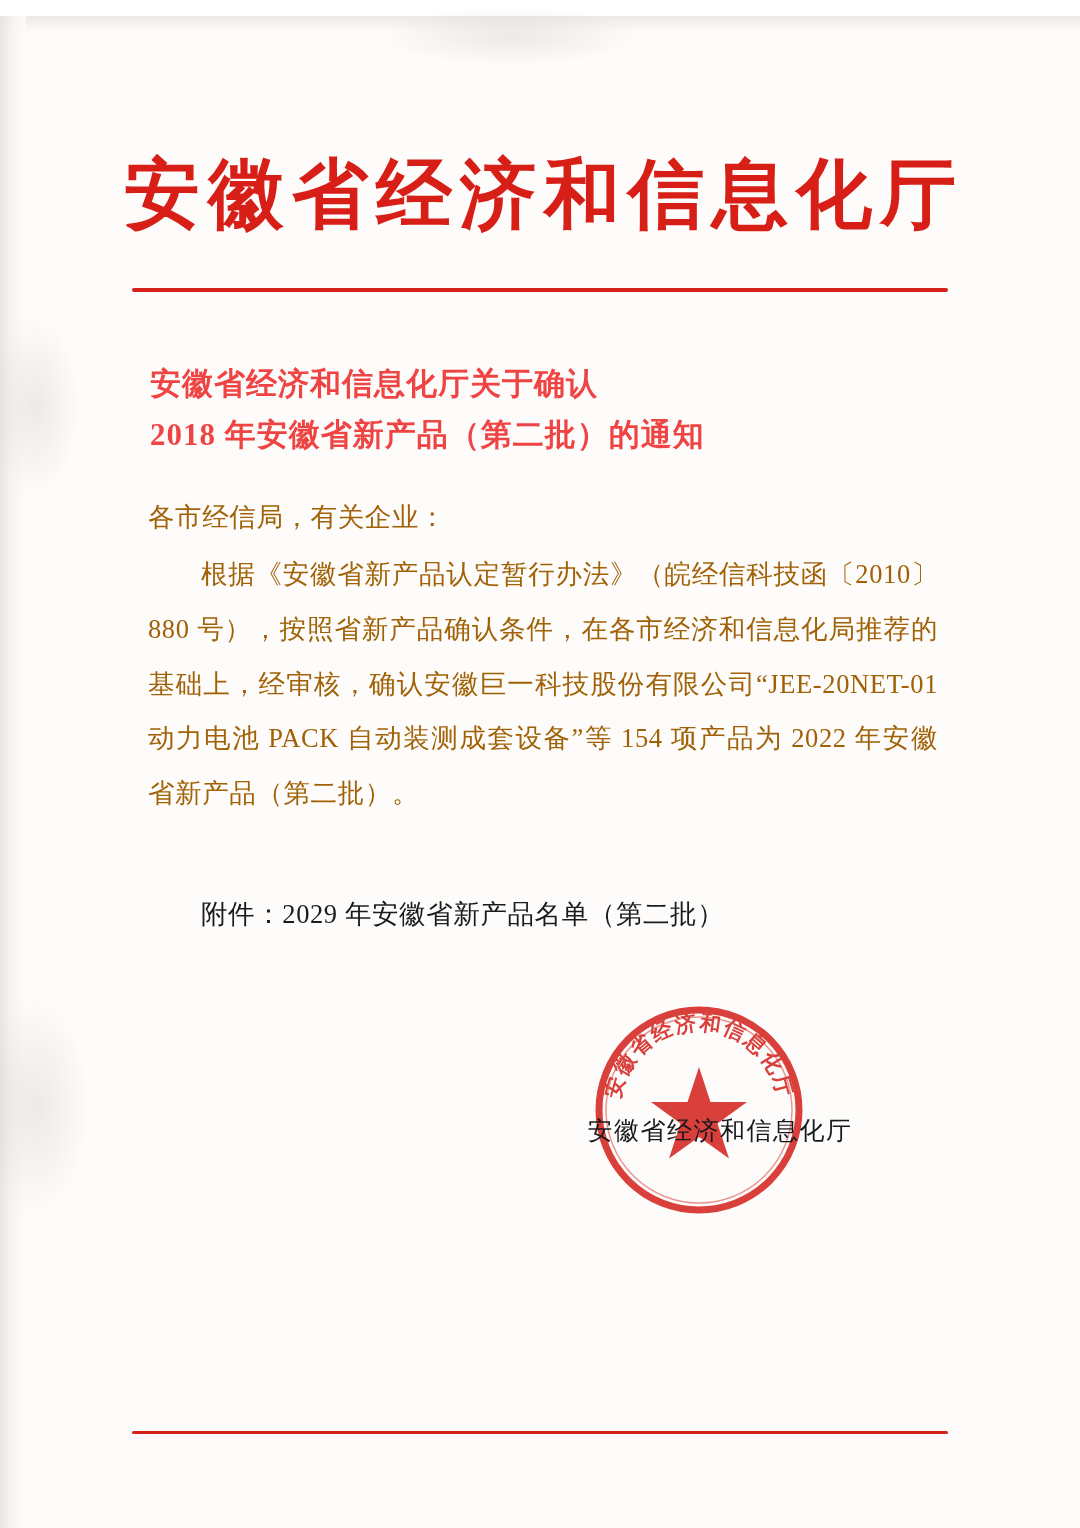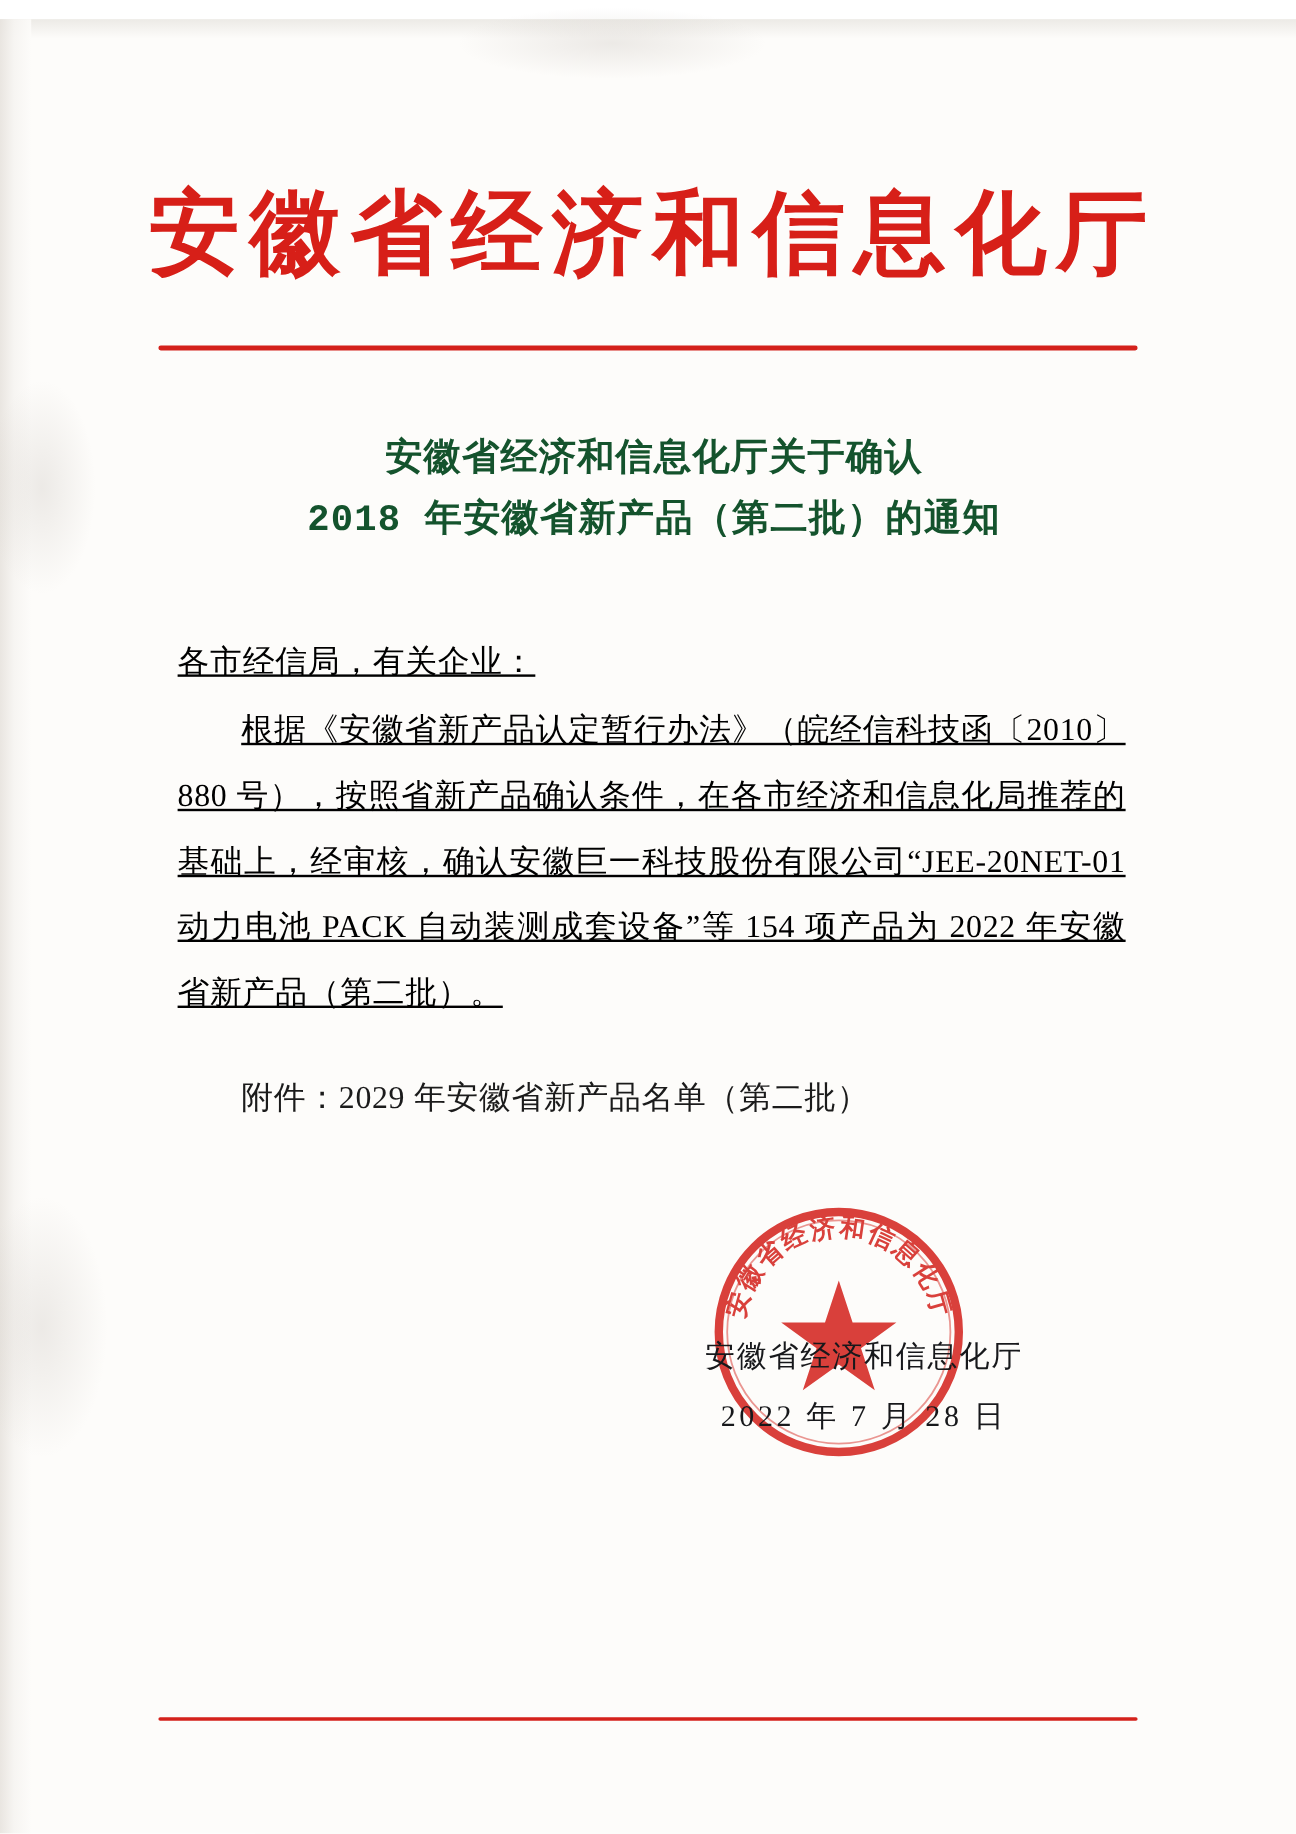--- a/index.html
+++ b/index.html
@@ -75,41 +75,39 @@
     height: 3px;
     background: #d4211b;
     border-radius: 2px;
   }
 
   .doc-title {
     position: absolute;
     top: 342px;
     left: 150px;
     width: 790px;
-    text-align: center;
-    font-family: Liberation Mono, monospace;
+    font-family: Liberation Serif, serif;
     font-weight: 700;
     font-size: 31px;
     line-height: 1.65;
-    color: #14532d;
+    color: #ef4444;
     letter-spacing: 1px;
   }
   .doc-title .line2 { display: block; }
 
   .body-block {
     position: absolute;
-    top: 508px;
+    top: 474px;
     left: 148px;
     width: 790px;
     font-size: 26.5px;
     line-height: 2.07;
-    color: #000000;
+    color: #a16207;
     letter-spacing: .6px;
     text-align: justify;
-    text-decoration: underline;
   }
   .salutation { margin: 0 0 2px 0; }
   .para {
     margin: 0;
     text-indent: 2em;
   }
   .attachment {
     position: absolute;
     top: 872px;
     left: 148px;
@@ -189,17 +187,16 @@
       <circle cx="109" cy="109" r="93" fill="none" stroke="#d3201a" stroke-width="1.5" opacity=".55"></circle>
       <text class="seal-text" text-anchor="middle">
         <textPath href="#sealArc" startOffset="50%">安徽省经济和信息化厅</textPath>
       </text>
       <polygon fill="#d3201a" points="109,66 120.5,101 157,101 127.5,122.5 139,157.5 109,136 79,157.5 90.5,122.5 61,101 97.5,101"></polygon>
     </svg>
   </div>
 
   <div class="signature">
     <div>安徽省经济和信息化厅</div>
-    <div class="sign-date">2022 年 7 月 28 日</div>
   </div>
 
   <div class="rule-bottom"></div>
 </div>
 
 </body></html>

